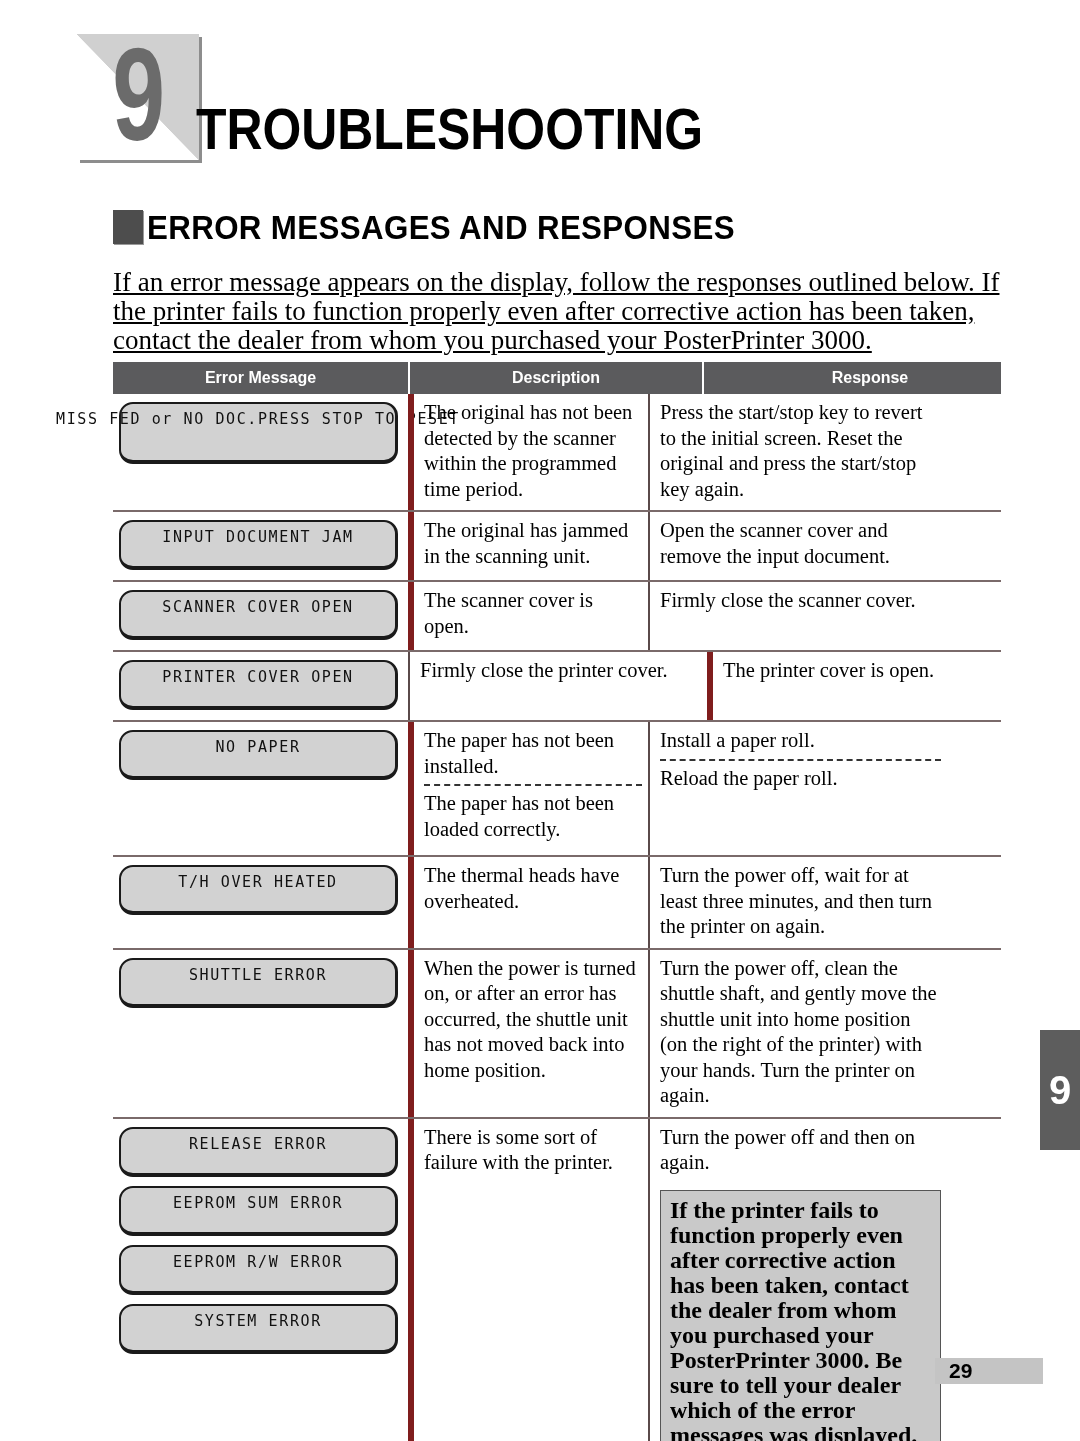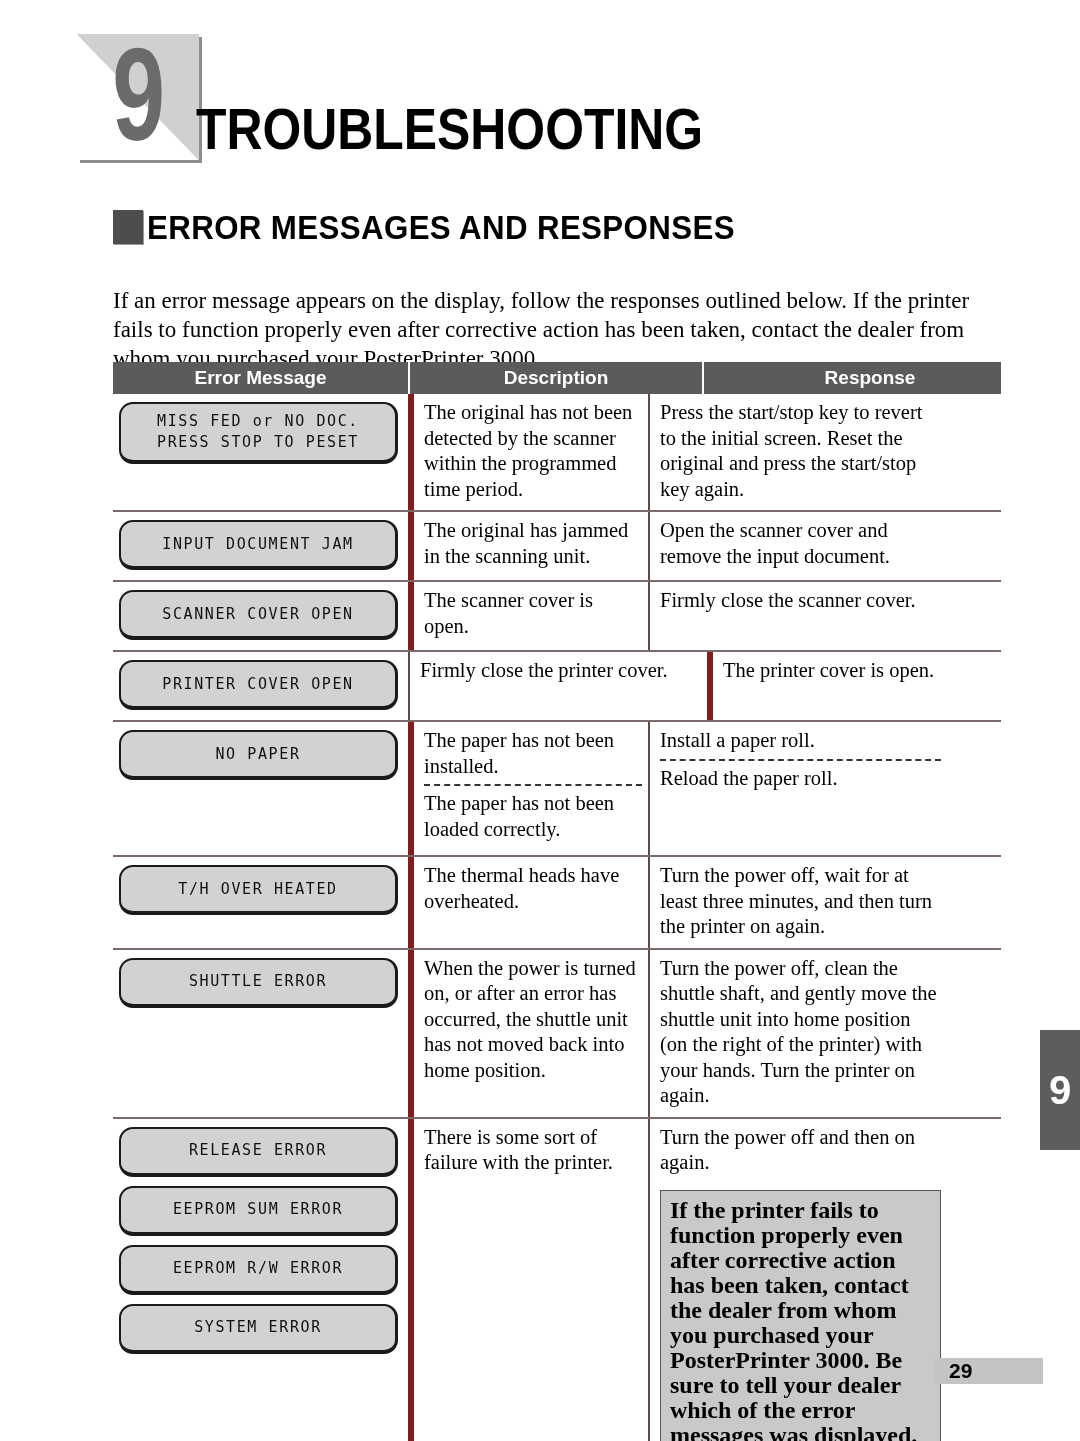--- a/index.html
+++ b/index.html
@@ -90,44 +90,45 @@
     line-height: 34px;
     letter-spacing: 0.4px;
     transform: scaleX(0.92);
     transform-origin: left center;
   }
 
   
   .intro {
     position: absolute;
     left: 113px;
-    top: 286px;
+    top: 268px;
     width: 890px;
-    font-size: 23px;
+    font-size: 27px;
     line-height: 29px;
     text-align: left;
+    text-decoration: underline;
   }
 
   
   .err-table {
     position: absolute;
     left: 113px;
     top: 362px;
     width: 888px;
   }
   .thead {
     display: flex;
     height: 32px;
     background: #5b5b5d;
   }
   .thead .th {
     color: #ffffff;
     font-family: "Liberation Sans Narrow", "Liberation Sans", sans-serif;
     font-weight: bold;
-    font-size: 19px;
+    font-size: 16px;
     line-height: 32px;
     text-align: center;
     box-sizing: border-box;
   }
   .thead .th + .th { border-left: 2px solid #ffffff; }
   .col1 { width: 295px; flex: none; }
   .col2 { width: 294px; flex: none; }
   .col3 { width: 334px; flex: none; }
 
   .trow {
@@ -164,21 +165,21 @@
   .lcd {
     width: 279px;
     min-height: 50px;
     background: #d2d2d2;
     border: 2px solid #1a1a1a;
     border-bottom-width: 4px;
     border-right-width: 3px;
     border-radius: 14px;
     box-sizing: border-box;
     display: flex;
-    flex-direction: column;
+    flex-direction: row;
     justify-content: center;
     padding: 5px 0 5px 0;
     margin-bottom: 9px;
   }
   .lcd:last-child { margin-bottom: 0; }
   .lcd .line {
     font-family: "DejaVu Sans Mono", "Liberation Mono", monospace;
     font-size: 15px;
     line-height: 21px;
     letter-spacing: 1.6px;

